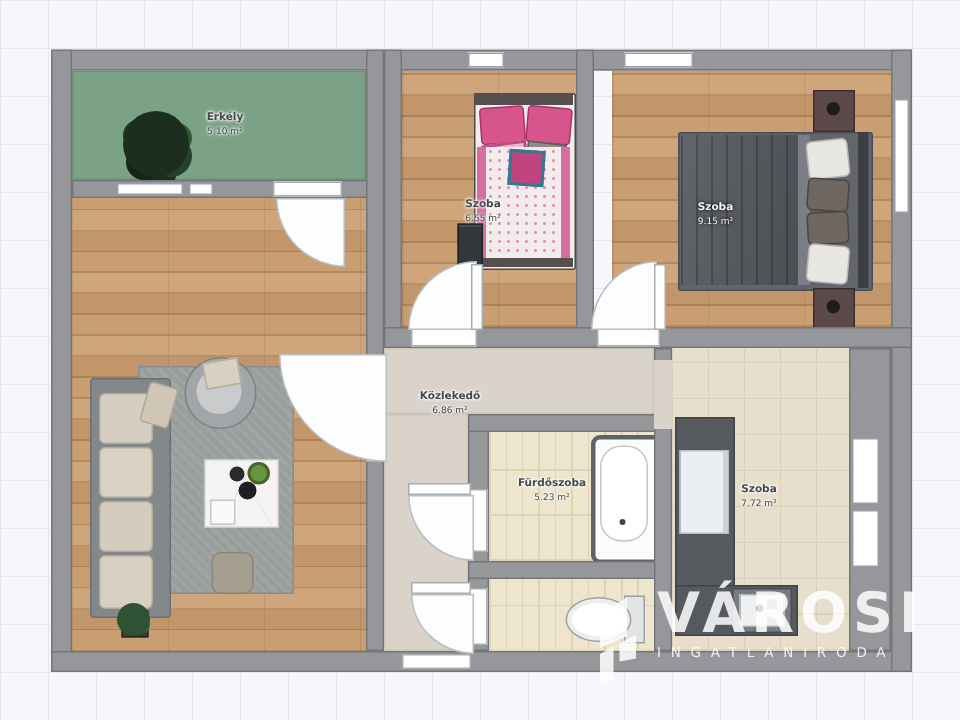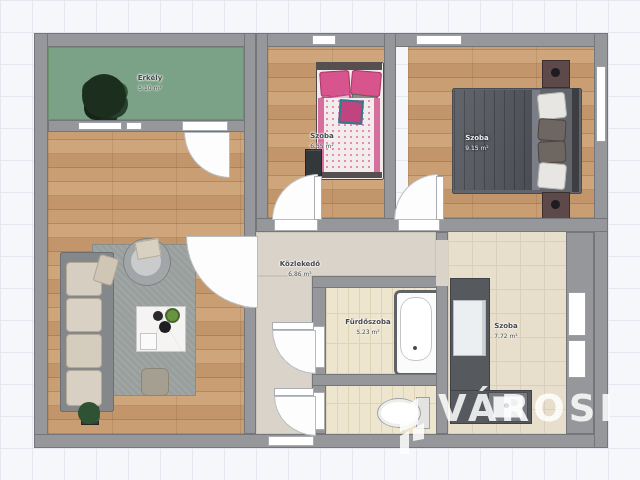--- a/index.html
+++ b/index.html
@@ -188,16 +188,17 @@
   </div>
 
   <div class="wm" style="left:394px;top:390px;width:230px">
     <svg class="abs" style="left:0;top:2px" width="36" height="64" viewBox="0 0 36 64">
       <polygon points="6,18 24,6 24,32 6,40" fill="#ffffff"></polygon>
       <polygon points="6,44 15,39 15,62 6,62" fill="#ffffff"></polygon>
       <polygon points="19,37 30,31 30,47 19,49" fill="#ffffff"></polygon>
     </svg>
     <div style="margin-left:44px">
       <div class="wm-text">VÁROSI</div>
+      <div class="wm-sub">INGATLANIRODA</div>
     </div>
   </div>
 
 </div>
 
 </body></html>

